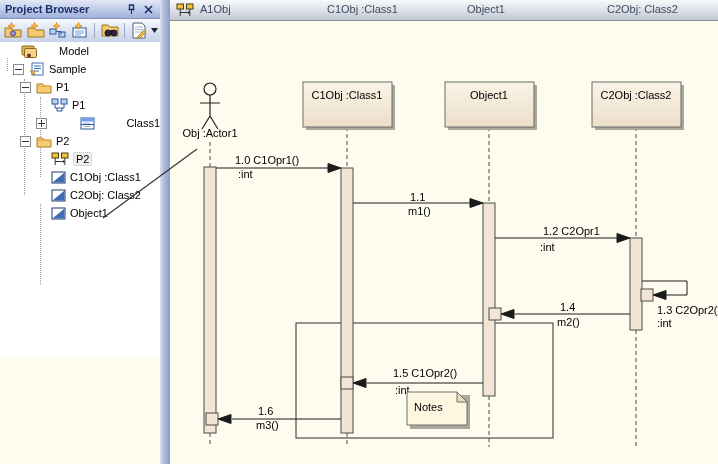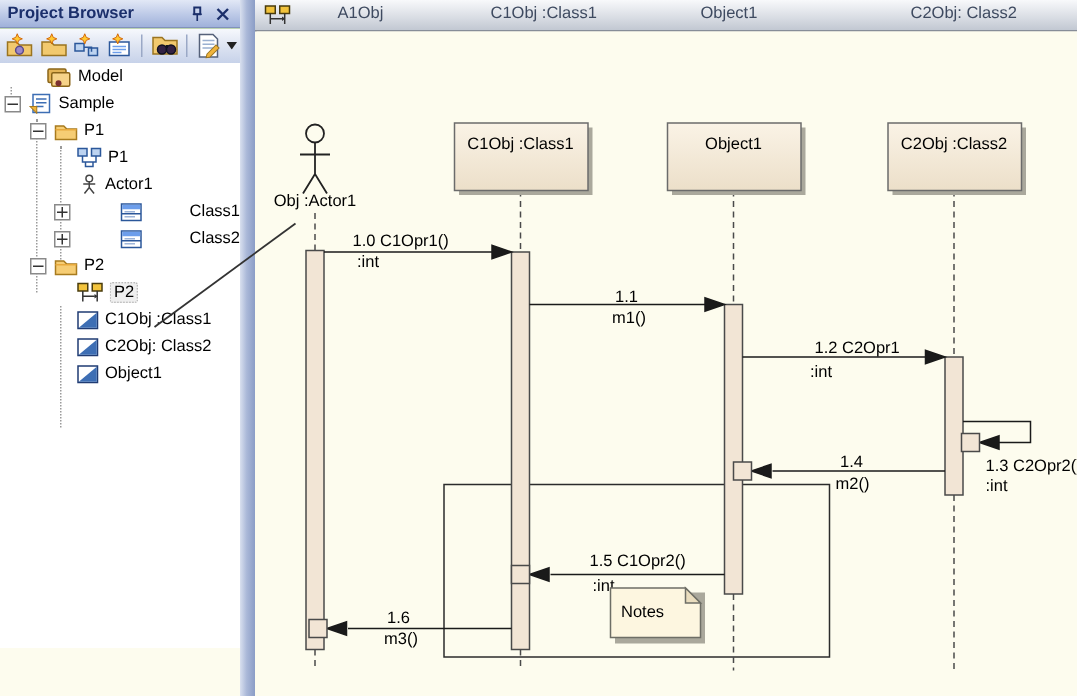--- a/index.html
+++ b/index.html
@@ -1,39 +1,39 @@
 <!DOCTYPE html>
 <html style="--canvas: #FDFCEE; --activation-fill: #F2E5D5; --accent: #1B2F6B;"><head>
 <meta charset="utf-8">
 <style>
   html,body{margin:0;padding:0;}
   .app{position:relative;width:718px;height:464px;font-family:"Liberation Sans",sans-serif;
        font-size:11px;background:var(--canvas,#FDFCEE);overflow:hidden;-webkit-font-smoothing:antialiased;}
 
   
-  .panel{position:absolute;left:0;top:0;width:160px;height:432px;background:#84cc16;}
+  .panel{position:absolute;left:0;top:0;width:160px;height:356px;background:#84cc16;}
   .titlebar{height:18px;background:linear-gradient(#e2e8f6,#bcc9e7 55%,#9fb1da);
             border-bottom:1px solid #8191bb;color:var(--accent,#1B2F6B);font-weight:bold;
             display:flex;align-items:center;padding:0 5px;}
   .titlebar .t{flex:1;}
   .tbicon{width:14px;height:12px;display:flex;align-items:center;justify-content:center;margin-left:3px;cursor:pointer;}
   .toolbar{height:23px;background:linear-gradient(#f7f9fd,#dbe2f1 55%,#c7d2e9);
            border-bottom:1px solid #aab6d2;display:flex;align-items:center;padding:0 2px;}
   .tool{width:23px;height:20px;display:flex;align-items:center;justify-content:center;cursor:pointer;}
   .sep{width:1px;height:15px;background:#9aa8c6;margin:0 3px;}
   .caret{margin-left:1px;display:flex;align-items:center;cursor:pointer;}
 
   .tree{position:absolute;left:0;top:42px;right:0;bottom:0;background:#fff;color:#000;}
   .row{height:18px;display:flex;align-items:center;white-space:nowrap;position:relative;z-index:2;}
   .row .lbl{margin-left:4px;}
   .expand{width:9px;height:9px;border:1px solid #8a8a8a;background:#fff;position:relative;flex:none;}
   .expand::before{content:"";position:absolute;left:1px;right:1px;top:50%;height:1px;background:#333;margin-top:-0.5px;}
   .expand.plus::after{content:"";position:absolute;top:1px;bottom:1px;left:50%;width:1px;background:#333;margin-left:-0.5px;}
   .icon{margin-left:5px;flex:none;display:flex;align-items:center;}
-  .pl0{padding-left:26px;} .pl1{padding-left:3px;align-items:center;} .pl2{padding-left:20px;}
+  .pl0{padding-left:16px;gap:17px;} .pl1{padding-left:13px;align-items:center;} .pl2{padding-left:20px;}
   .pl3{padding-left:36px;justify-content:space-between;} .pl4{padding-left:51px;}
   .sel{background:#efefef;border:1px dotted #b9b9b9;padding:0 2px;border-radius:2px;}
   .guide{position:absolute;width:0;border-left:1px dotted #9a9a9a;z-index:1;}
 
   
   .splitter{position:absolute;left:160px;top:0;width:10px;height:464px;
             background:linear-gradient(90deg,#d9e0ef,#aab8d8 45%,#8b9dc6);border-right:1px solid #71839f;cursor:col-resize;}
 
   
   .dheader{position:absolute;left:170px;top:0;right:0;height:20px;
@@ -168,52 +168,31 @@
         <span class="icon" style="margin-left:0">
             <svg width="17" height="14">
               <rect x="1" y="1" width="6" height="5" fill="#BDD3F0" stroke="#2B579A"></rect>
               <rect x="10" y="1" width="6" height="5" fill="#BDD3F0" stroke="#2B579A"></rect>
               <path d="M4,6 v4 h9 v-4" fill="none" stroke="#2B579A"></path>
               <path d="M6,10 v3 h5 v-3" fill="none" stroke="#2B579A"></path>
             </svg>
           </span>
         <span class="lbl">P1</span>
       </div>
-      <div class="row pl4">
-        <span class="icon" style="margin-left:2px">
-            <svg width="13" height="14">
-              <circle cx="6.5" cy="3" r="2.2" fill="none" stroke="#444"></circle>
-              <path d="M6.5,5.2 V9 M2.5,6.7 h8 M6.5,9 l-3.2,4 M6.5,9 l3.2,4" stroke="#444" fill="none"></path>
-            </svg>
-          </span>
-        <span class="lbl">Actor1</span>
-      </div>
       <div class="row pl3">
         <span class="expand plus"></span>
         <span class="icon">
             <svg width="15" height="13">
               <rect x="1" y="1" width="13" height="11" fill="#fff" stroke="#2B579A"></rect>
               <rect x="1.5" y="1.5" width="12" height="3" fill="#6D9EEB"></rect>
               <path d="M1,7.5 h13" stroke="#2B579A"></path>
               <path d="M3,6.2 h7 M3,9.5 h7" stroke="#9DB4D8"></path>
             </svg>
           </span>
         <span class="lbl">Class1</span>
-      </div>
-      <div class="row pl3">
-        <span class="expand plus"></span>
-        <span class="icon">
-            <svg width="15" height="13">
-              <rect x="1" y="1" width="13" height="11" fill="#fff" stroke="#2B579A"></rect>
-              <rect x="1.5" y="1.5" width="12" height="3" fill="#6D9EEB"></rect>
-              <path d="M1,7.5 h13" stroke="#2B579A"></path>
-              <path d="M3,6.2 h7 M3,9.5 h7" stroke="#9DB4D8"></path>
-            </svg>
-          </span>
-        <span class="lbl">Class2</span>
       </div>
       <div class="row pl2">
         <span class="expand"></span>
         <span class="icon">
             <svg width="16" height="13">
               <path d="M1,3 h5.5 l2,2 h6.5 v7 h-14 z" fill="#F6CD74" stroke="#A87B1E"></path>
               <path d="M1,5.5 h14" stroke="#E8A93C"></path>
             </svg>
           </span>
         <span class="lbl">P2</span>
@@ -263,21 +242,21 @@
 
   <div class="dheader">
     <span class="hl" style="left:6px;top:3px;">
       <svg width="18" height="14">
           <rect x="1" y="1" width="6.5" height="5" fill="#F2C33C" stroke="#4a3c0c"></rect>
           <rect x="10.5" y="1" width="6.5" height="5" fill="#F2C33C" stroke="#4a3c0c"></rect>
           <path d="M4.2,6 v7 M13.8,6 v7 M4.2,9.5 h8" stroke="#333" fill="none"></path>
           <path d="M12,8 l2.2,1.5 -2.2,1.5 z" fill="#333"></path>
         </svg>
     </span>
-    <span class="hl" style="left:30px;margin-left:25px;">A1Obj</span>
+    <span class="hl" style="left:30px;">A1Obj</span>
     <span class="hl" style="left:157px;">C1Obj :Class1</span>
     <span class="hl" style="left:297px;">Object1</span>
     <span class="hl" style="left:437px;">C2Obj: Class2</span>
   </div>
 
   <div class="canvas">
     <svg width="548" height="443" viewBox="0 0 548 443">
       <defs>
         <linearGradient id="boxGrad" x1="0" y1="0" x2="0" y2="1">
           <stop offset="0" stop-color="#FAF3E6"></stop>

